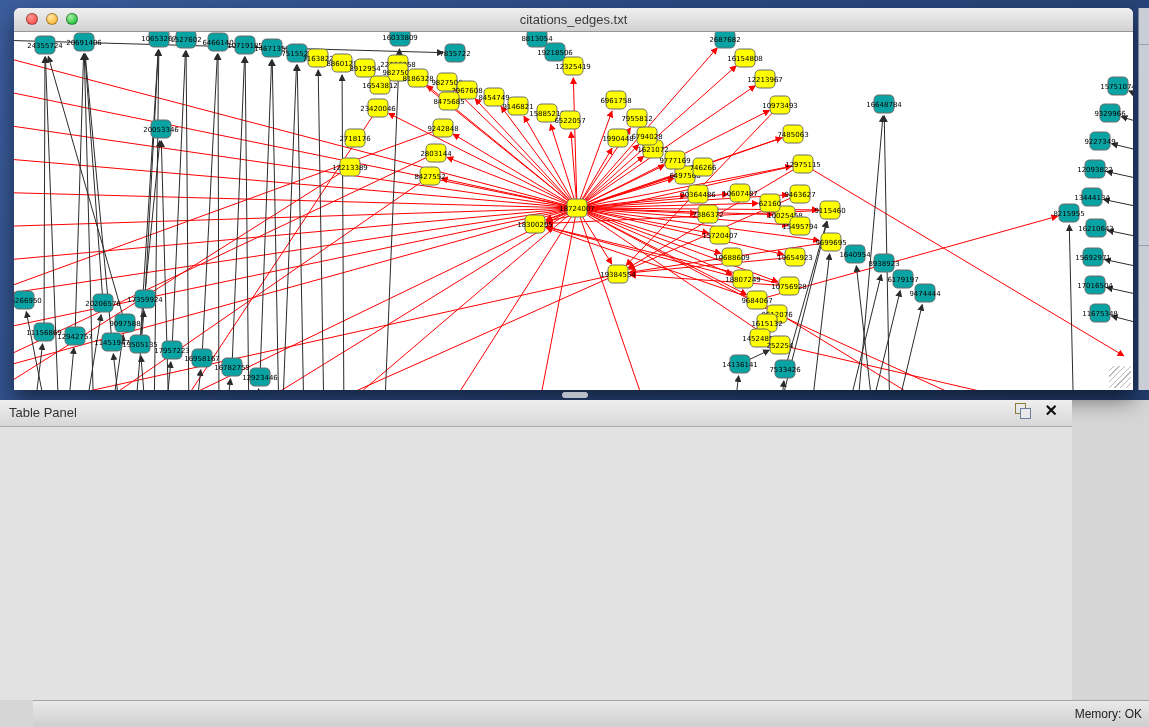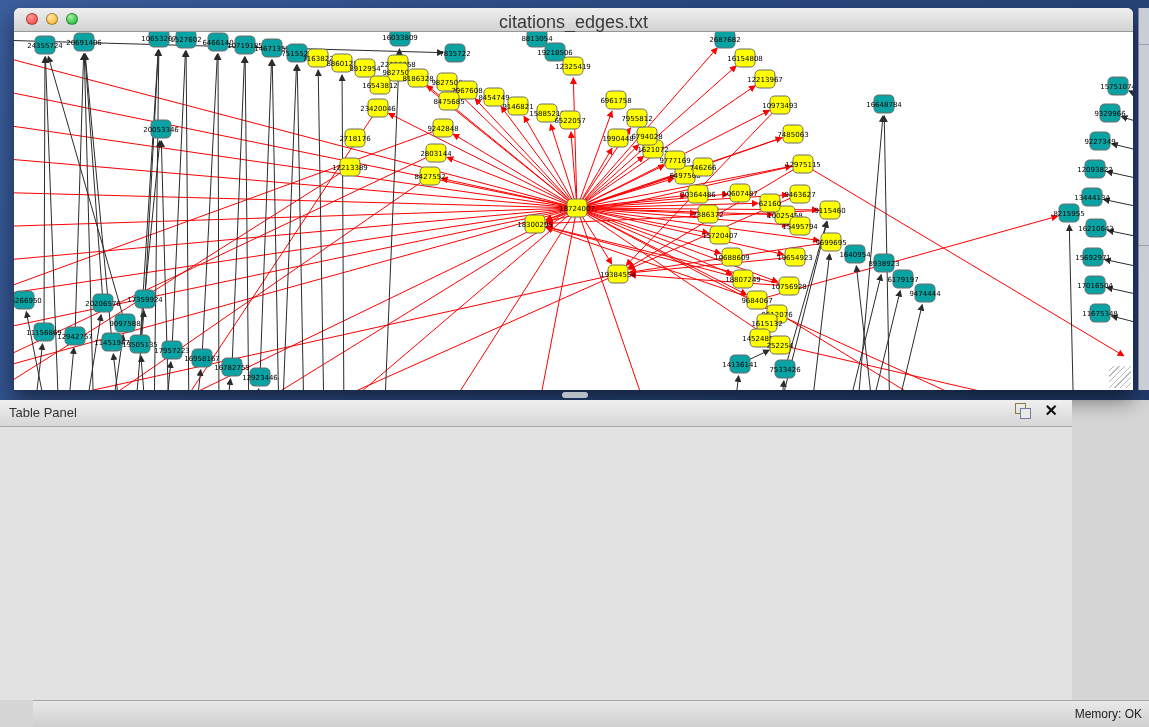--- a/index.html
+++ b/index.html
@@ -14,21 +14,21 @@
               box-shadow:0 10px 22px rgba(0,0,0,.5);}
   .titlebar{height:23px;border-radius:6px 6px 0 0;
             background:linear-gradient(#efefef,#d2d2d2);
             border-bottom:1px solid #979797;position:relative;}
   .lights{position:absolute;left:12px;top:5px;display:flex;gap:8px;}
   .light{width:12px;height:12px;border-radius:50%;border:1px solid rgba(0,0,0,.35);box-sizing:border-box;}
   .light.red{background:radial-gradient(circle at 35% 30%,#ff9a94,#fc5753 70%);}
   .light.yellow{background:radial-gradient(circle at 35% 30%,#ffe9a8,#fdbc40 70%);}
   .light.green{background:radial-gradient(circle at 35% 30%,#a8f0a2,#33c748 70%);}
   .win-title{position:absolute;left:0;right:0;top:4px;text-align:center;
-             font-size:18px;color:#3a3a3a;}
+             font-size:13px;color:#3a3a3a;}
   .canvas{position:relative;width:1119px;height:358px;background:#fff;overflow:hidden;}
   #graph-svg{position:absolute;left:0;top:0;}
   #graph-svg text{font-size:7px;font-family:"DejaVu Sans",sans-serif;fill:#000;}
   .grip{position:absolute;right:2px;bottom:2px;width:22px;height:22px;
         background:repeating-linear-gradient(135deg,transparent 0 3px,#b9b9b9 3px 4px);}
   .edge-strip{position:absolute;left:1138px;top:8px;width:11px;height:382px;
               background:#c9cdd6;border-left:1px solid #7d8394;}
   .edge-strip .notch{height:1px;background:#98a0b0;margin-top:36px;}
   .splitter{position:absolute;left:562px;top:392px;width:26px;height:6px;
             background:#b9bfc9;border-radius:3px;}

